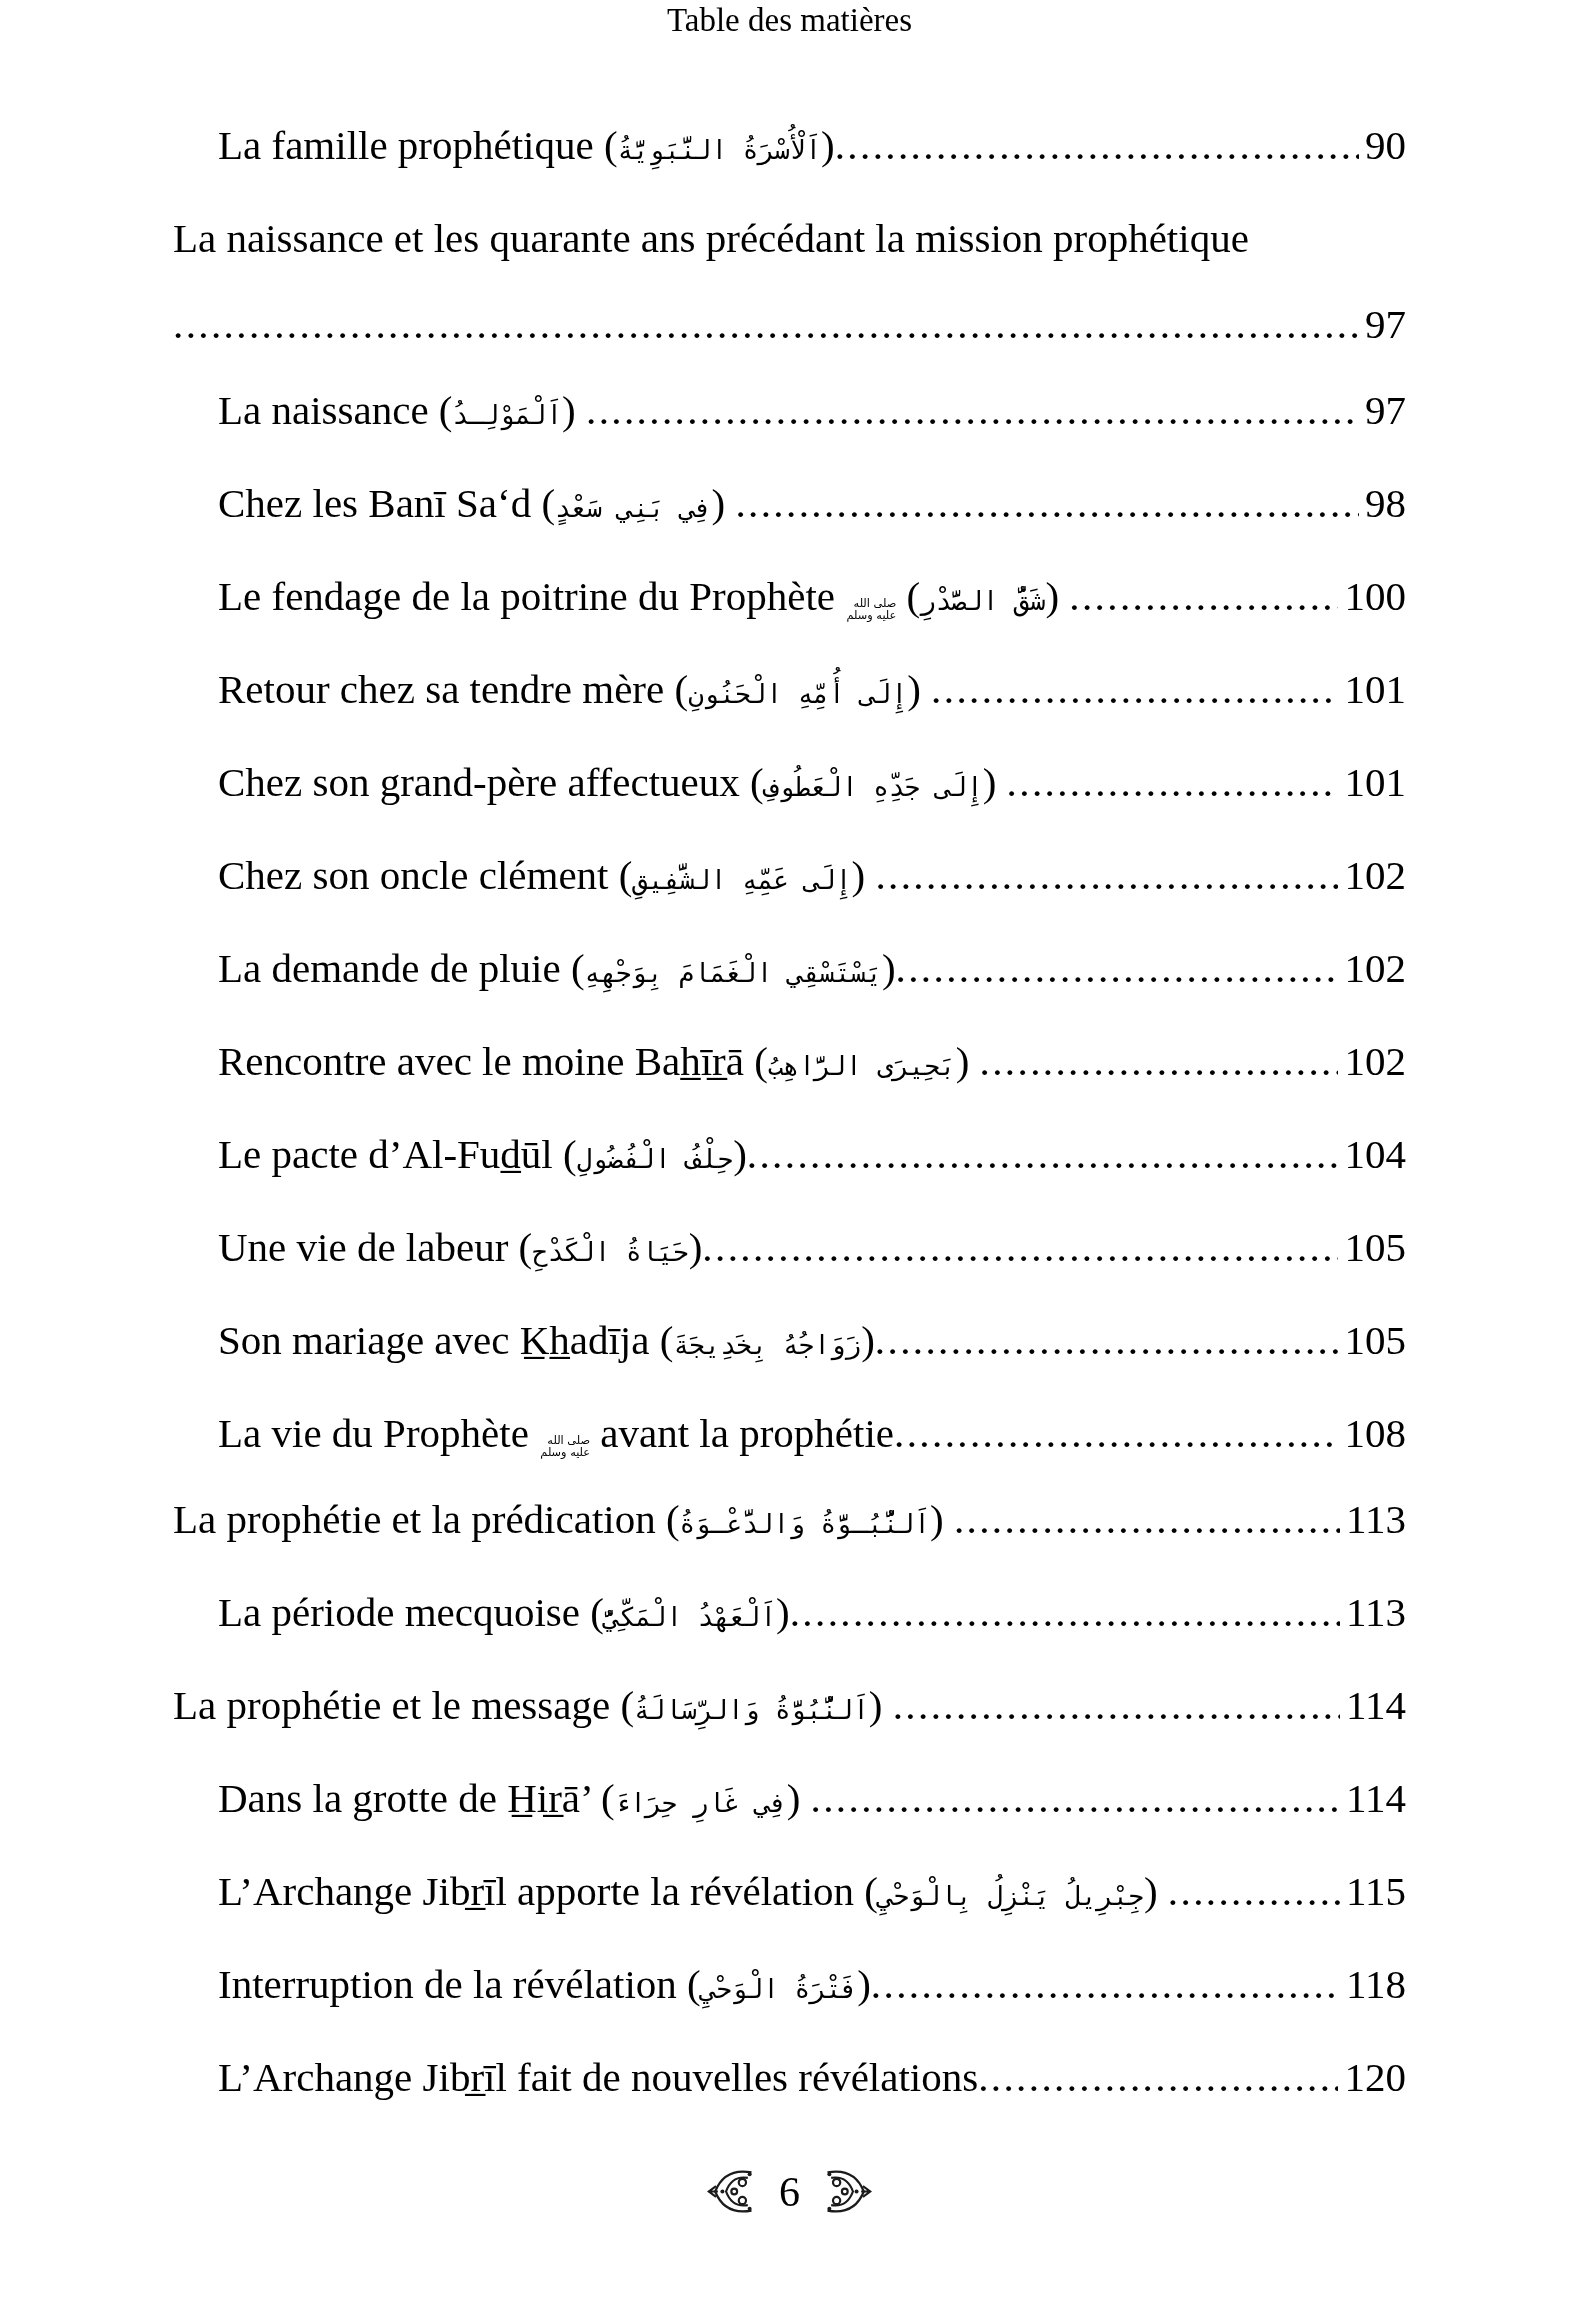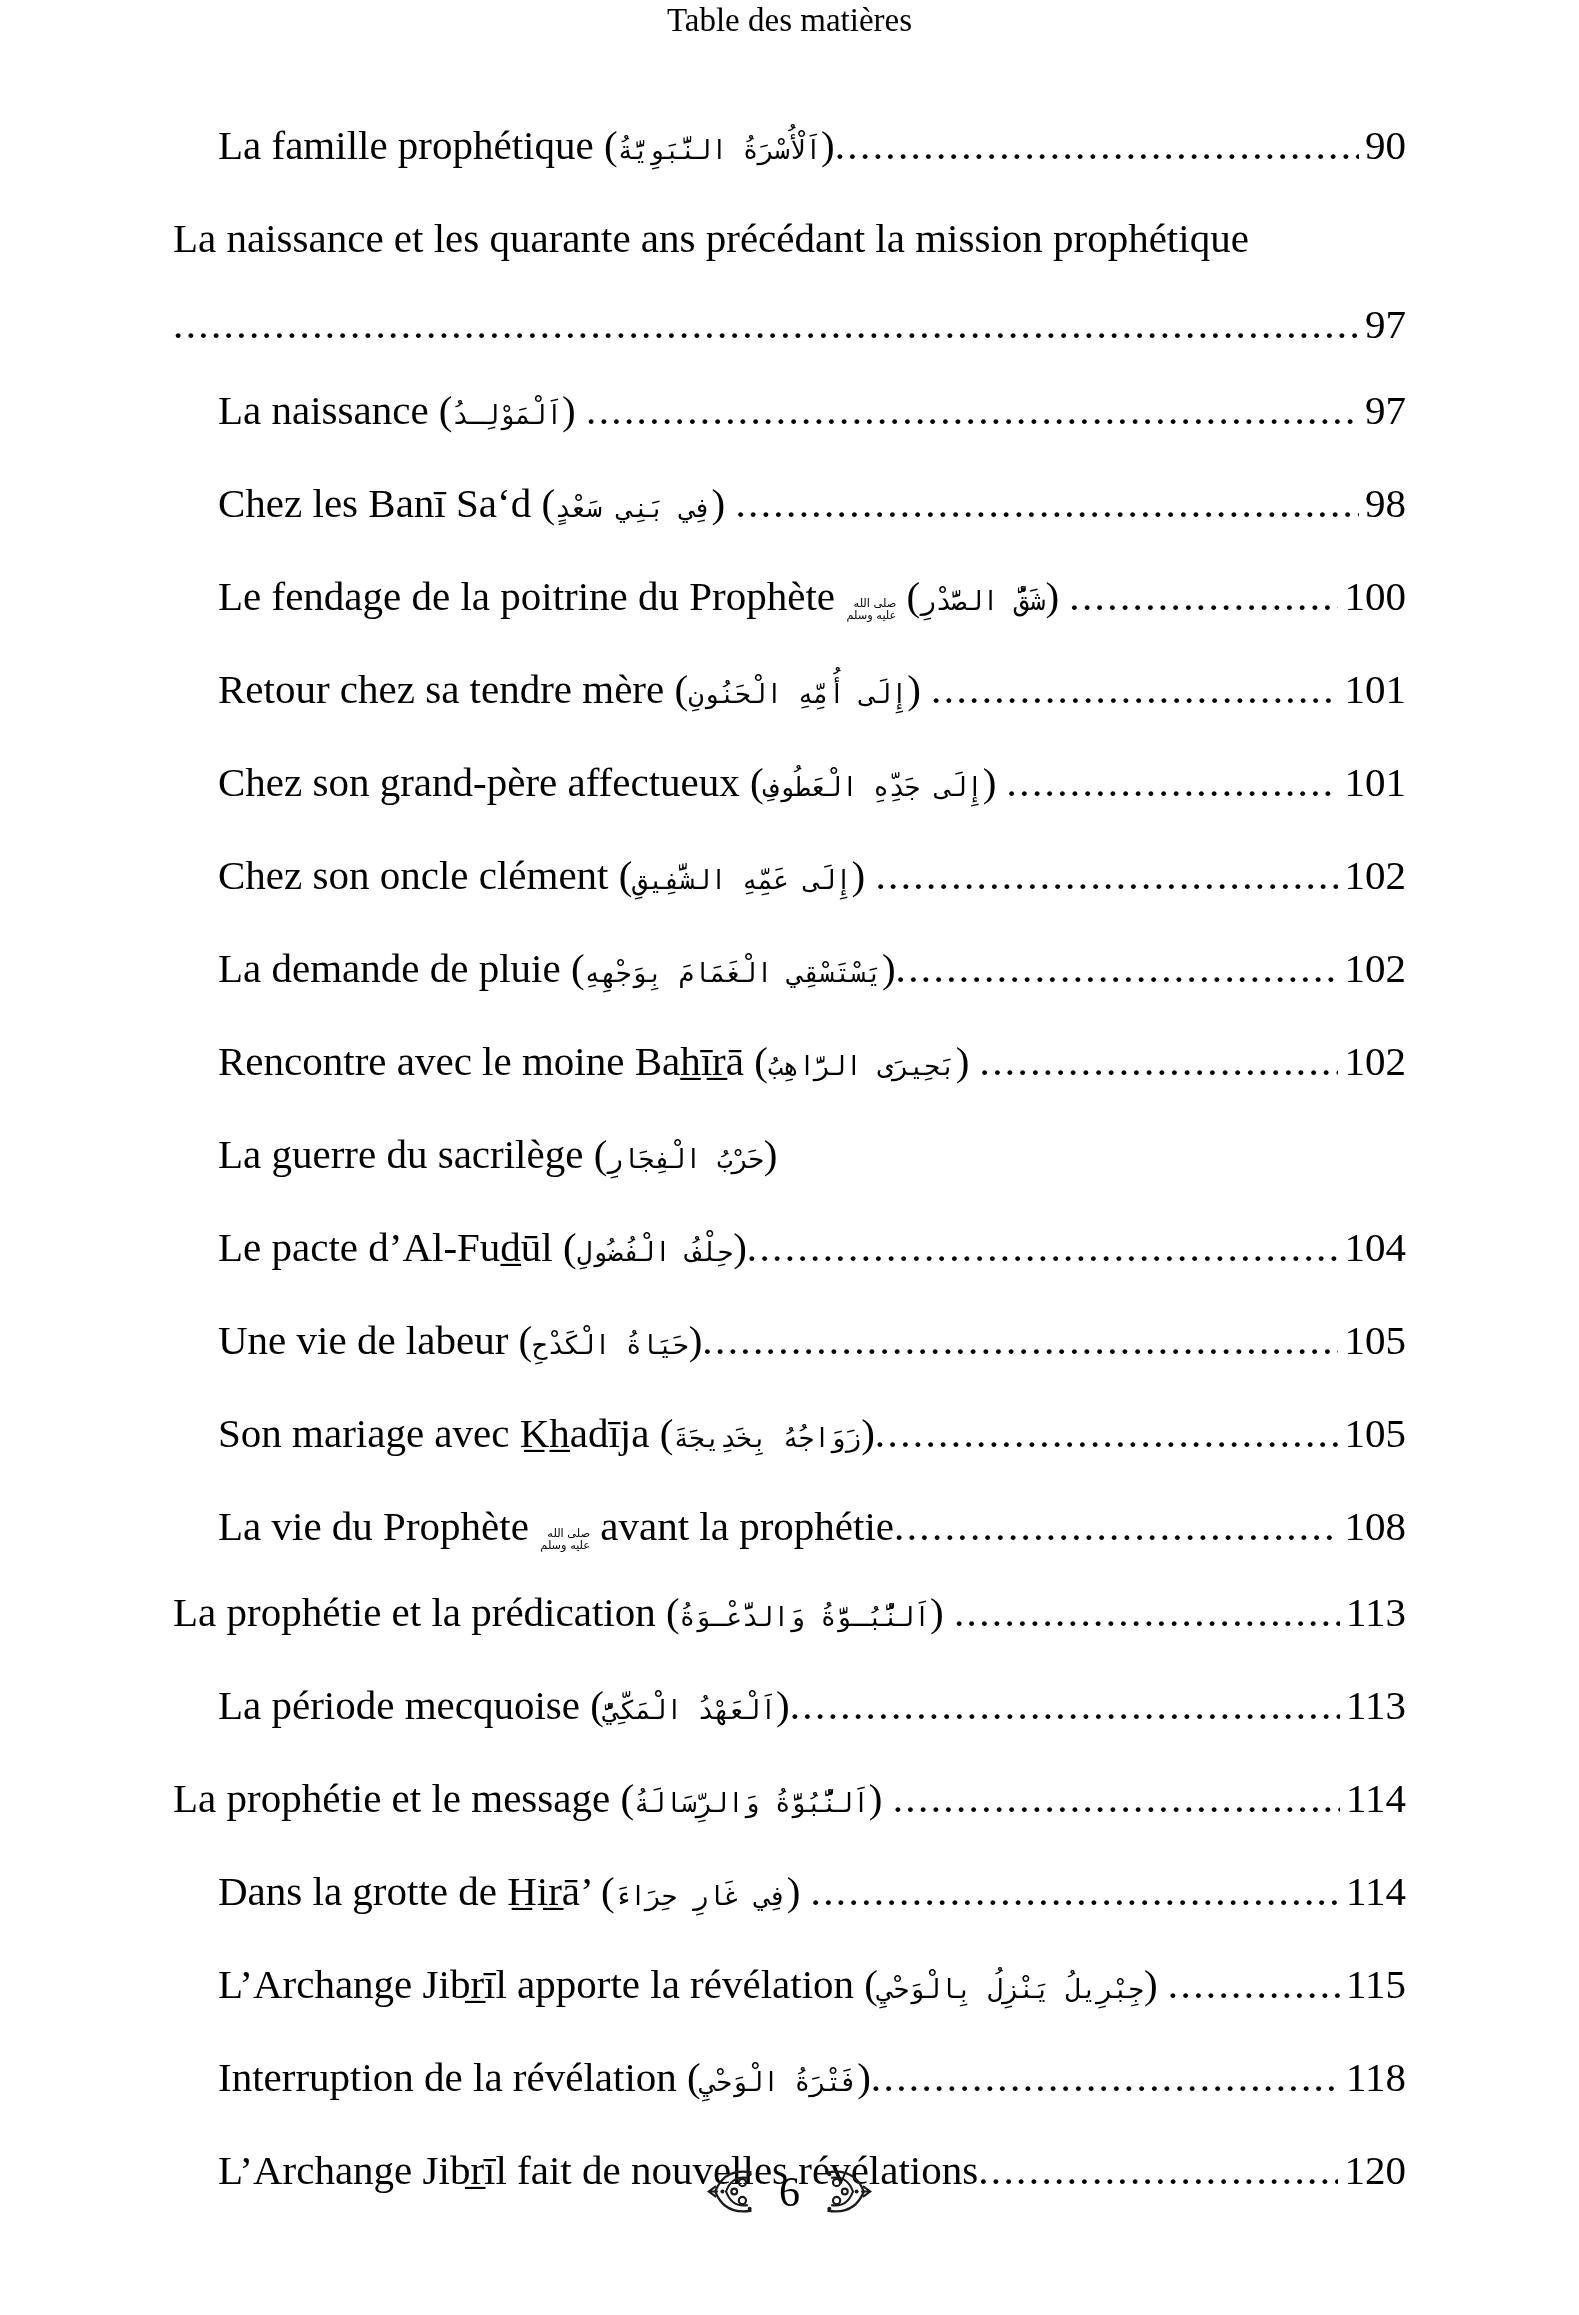--- a/index.html
+++ b/index.html
@@ -150,21 +150,20 @@
         </span>
       </div>
       <div class="entry lvl2">
         <span class="label"><span class="fr">Rencontre avec le moine Bah̲īr̲ā </span><span class="paren">(</span><span class="ar" dir="rtl">بَحِيرَى الرَّاهِبُ</span><span class="paren">)</span><span class="fr"> </span></span>
         <span class="tail">
           <span class="leader"></span>
           <span class="page-num">102</span>
         </span>
       </div>
       <div class="entry lvl2">
-        <span class="label"><span class="fr">La guerre du sacrilège </span><span class="paren">(</span><span class="ar" dir="rtl">حَرْبُ الْفِجَارِ</span><span class="paren">)</span><span class="fr"> </span></span>
       </div>
       <div class="entry lvl2">
         <span class="label"><span class="fr">Le pacte d’Al-Fud̲ūl </span><span class="paren">(</span><span class="ar" dir="rtl">حِلْفُ الْفُضُولِ</span><span class="paren">)</span></span>
         <span class="tail">
           <span class="leader"></span>
           <span class="page-num">104</span>
         </span>
       </div>
       <div class="entry lvl2">
         <span class="label"><span class="fr">Une vie de labeur </span><span class="paren">(</span><span class="ar" dir="rtl">حَيَاةُ الْكَدْحِ</span><span class="paren">)</span></span>

